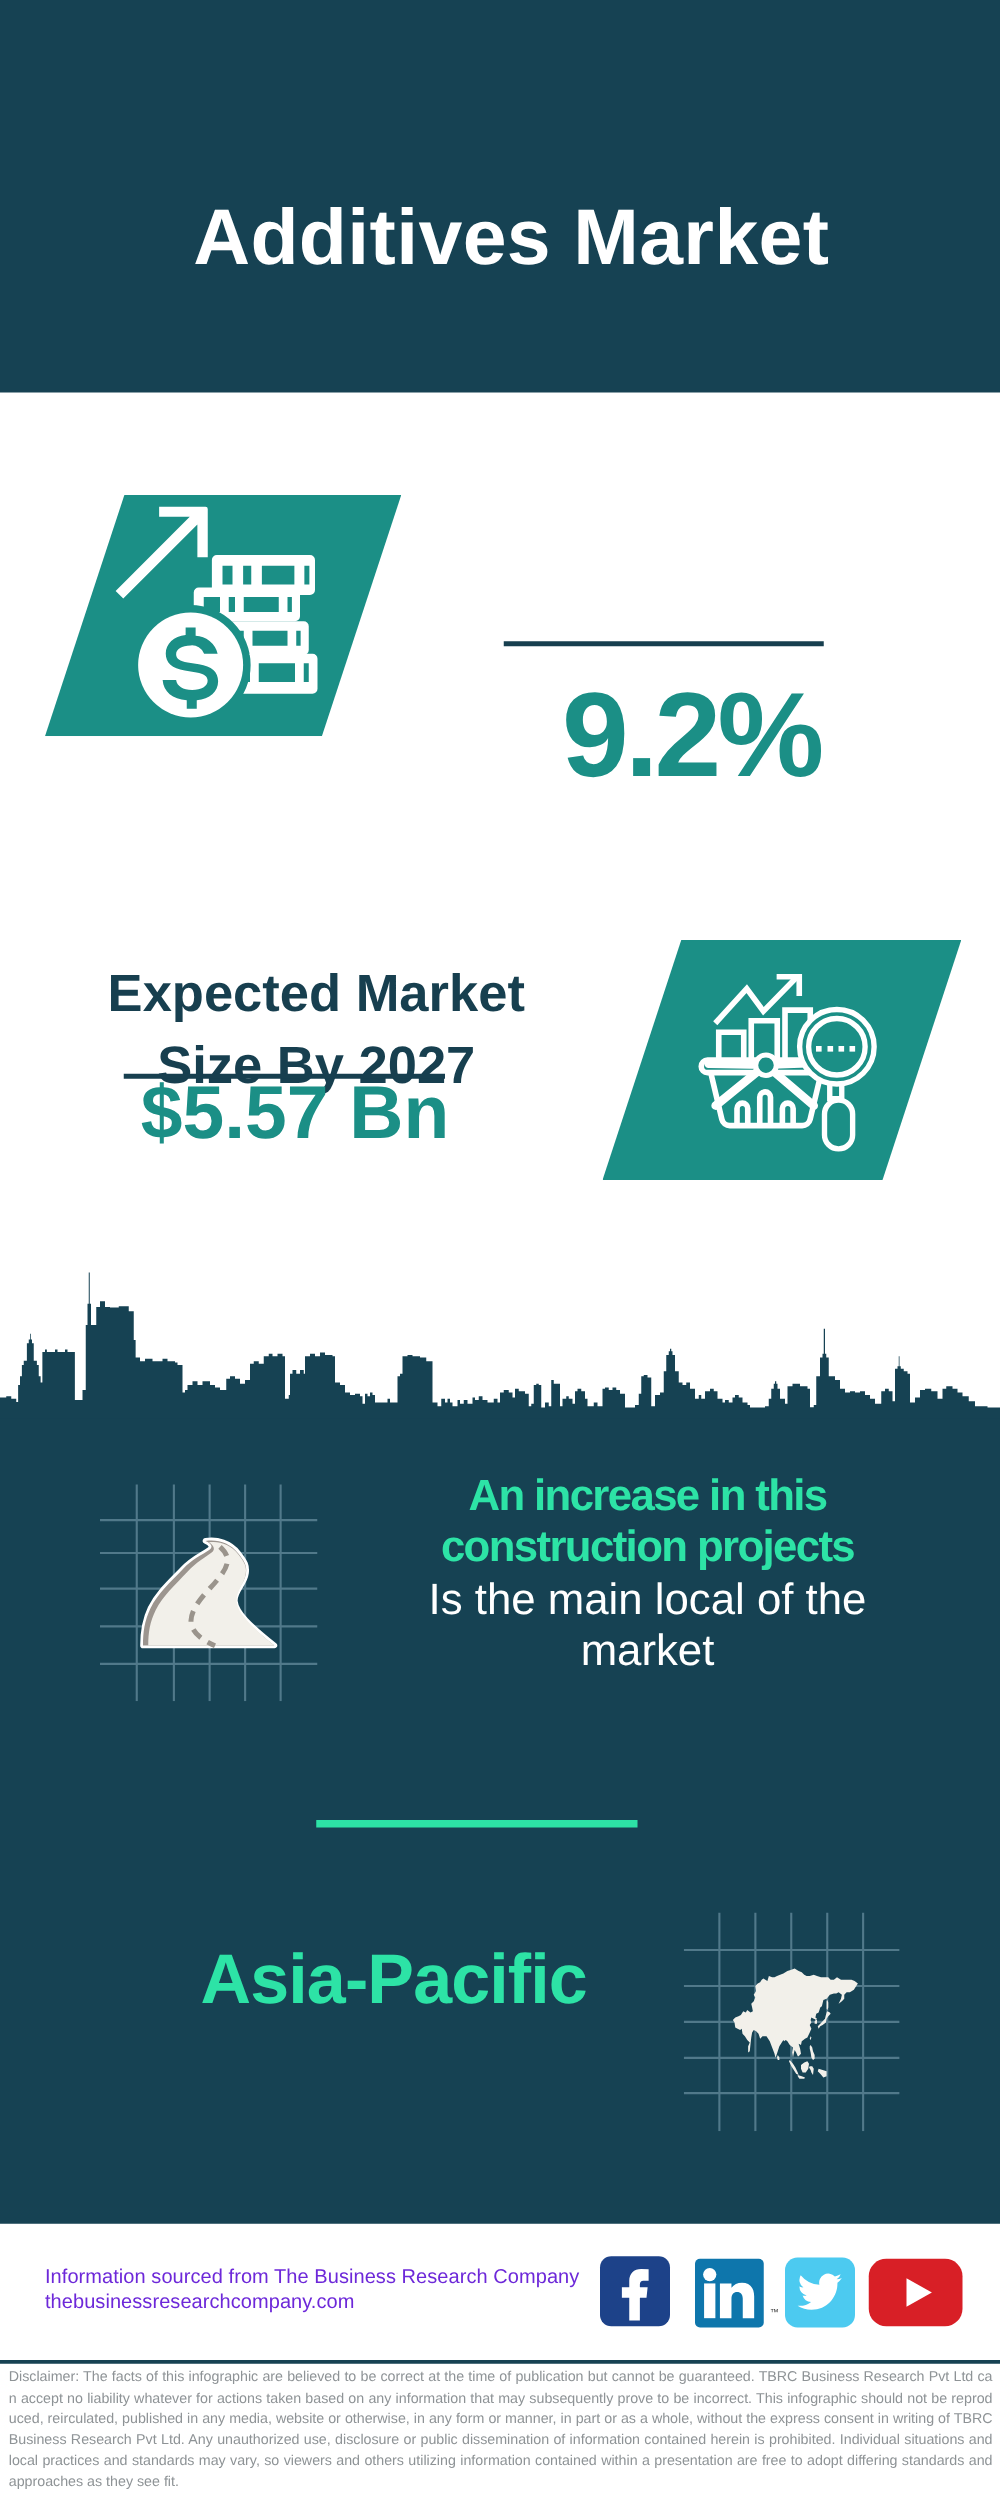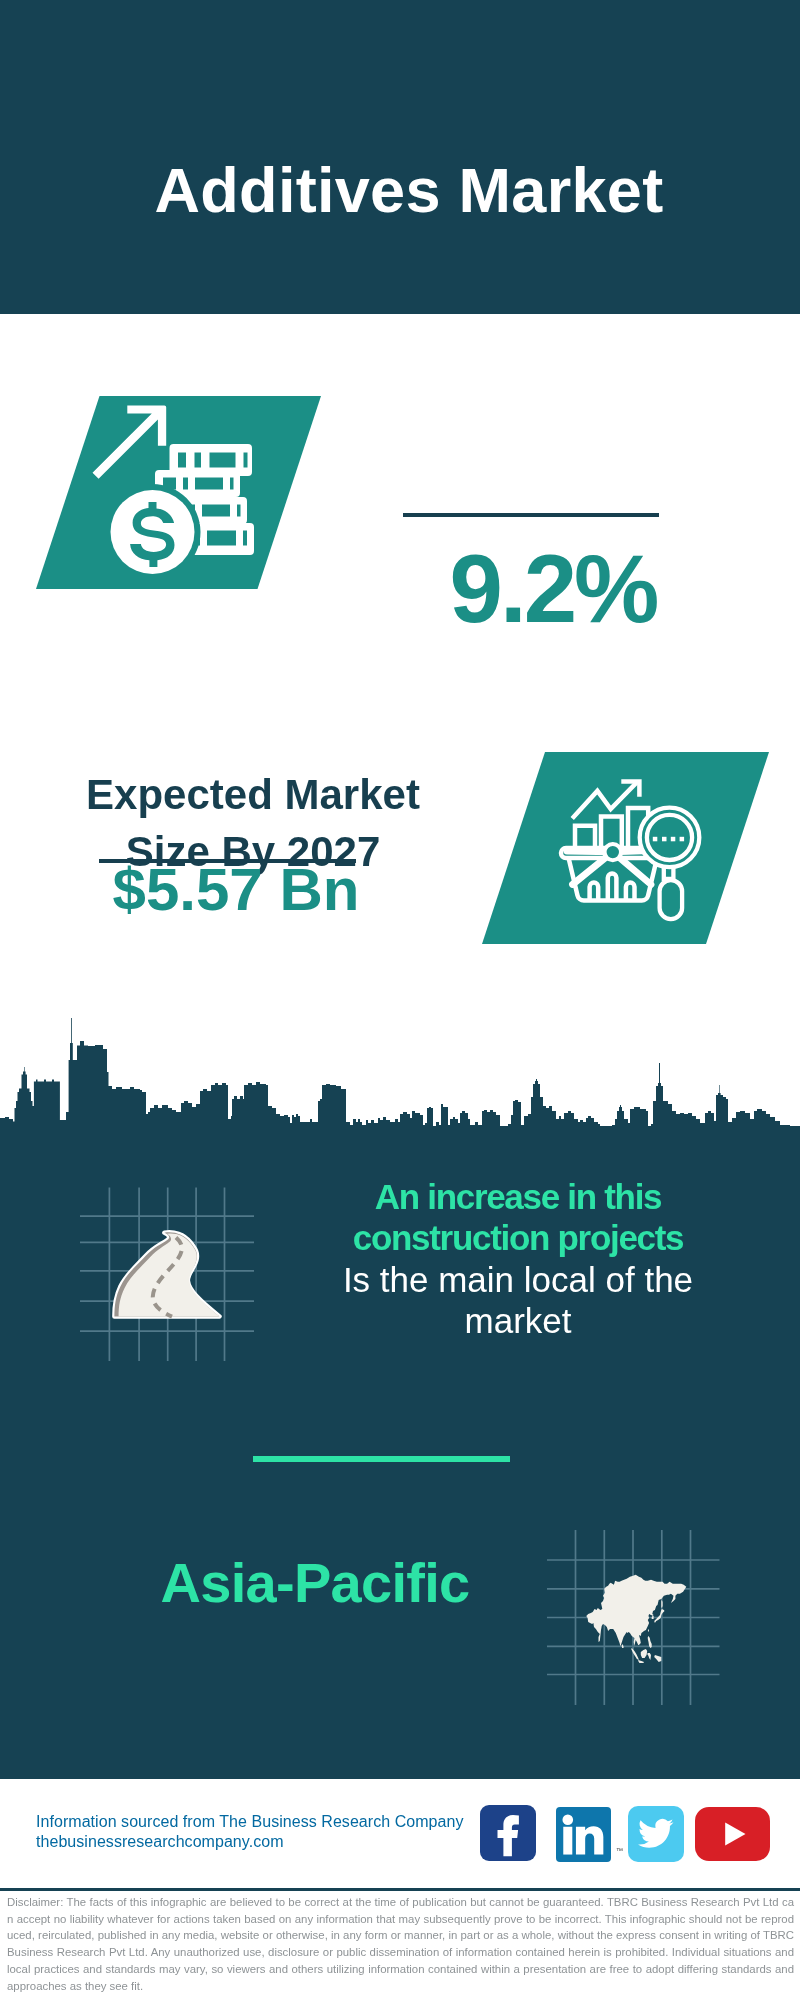--- a/index.html
+++ b/index.html
@@ -36,21 +36,21 @@
   .gb1{left:80px;top:1187px;}
   .gb2{left:547px;top:1530px;}
   .msgtext{position:absolute;text-align:center;color:#ffffff;line-height:41.3px;font-size:35px;z-index:2;white-space:nowrap;}
   .mt1{left:331px;top:1176px;width:374px;}
   .mt2{left:128px;top:1542px;width:374px;font-size:56px;line-height:50.5px;margin-top:16px;}
   .accent{color:#2de3a6;font-weight:bold;letter-spacing:-1.3px;}
   .mt2 .accent{letter-spacing:-0.7px;}
   .midrule{position:absolute;background:#2de3a6;height:6px;z-index:2;left:253px;top:1456px;width:257px;}
 
   
-  .srcline{position:absolute;left:36px;top:1812px;color:#0369a1;font-size:16px;line-height:20px;
+  .srcline{position:absolute;left:36px;top:1812px;color:#6d28d9;font-size:16px;line-height:20px;
            letter-spacing:0.05px;white-space:nowrap;}
   .socials{position:absolute;left:480px;top:1805px;width:300px;height:60px;}
   .sq{position:absolute;display:flex;align-items:center;justify-content:center;}
   .sq svg{display:block;}
   .fb{left:0;top:0;width:56px;height:56px;border-radius:9px;background:#1d4289;}
   .li{left:76px;top:2px;width:55px;height:55px;border-radius:4px;background:#0e76ac;}
   .tw{left:148px;top:1px;width:56px;height:56px;border-radius:10px;background:#4ccaf0;}
   .yt{left:215px;top:2px;width:75px;height:54px;border-radius:14px;background:#d81f26;}
   .tm{position:absolute;right:-12px;bottom:8px;font-size:7px;color:#3a3a3a;}
   .discl{position:absolute;left:0;top:1888px;width:800px;height:112px;background:#ffffff;

